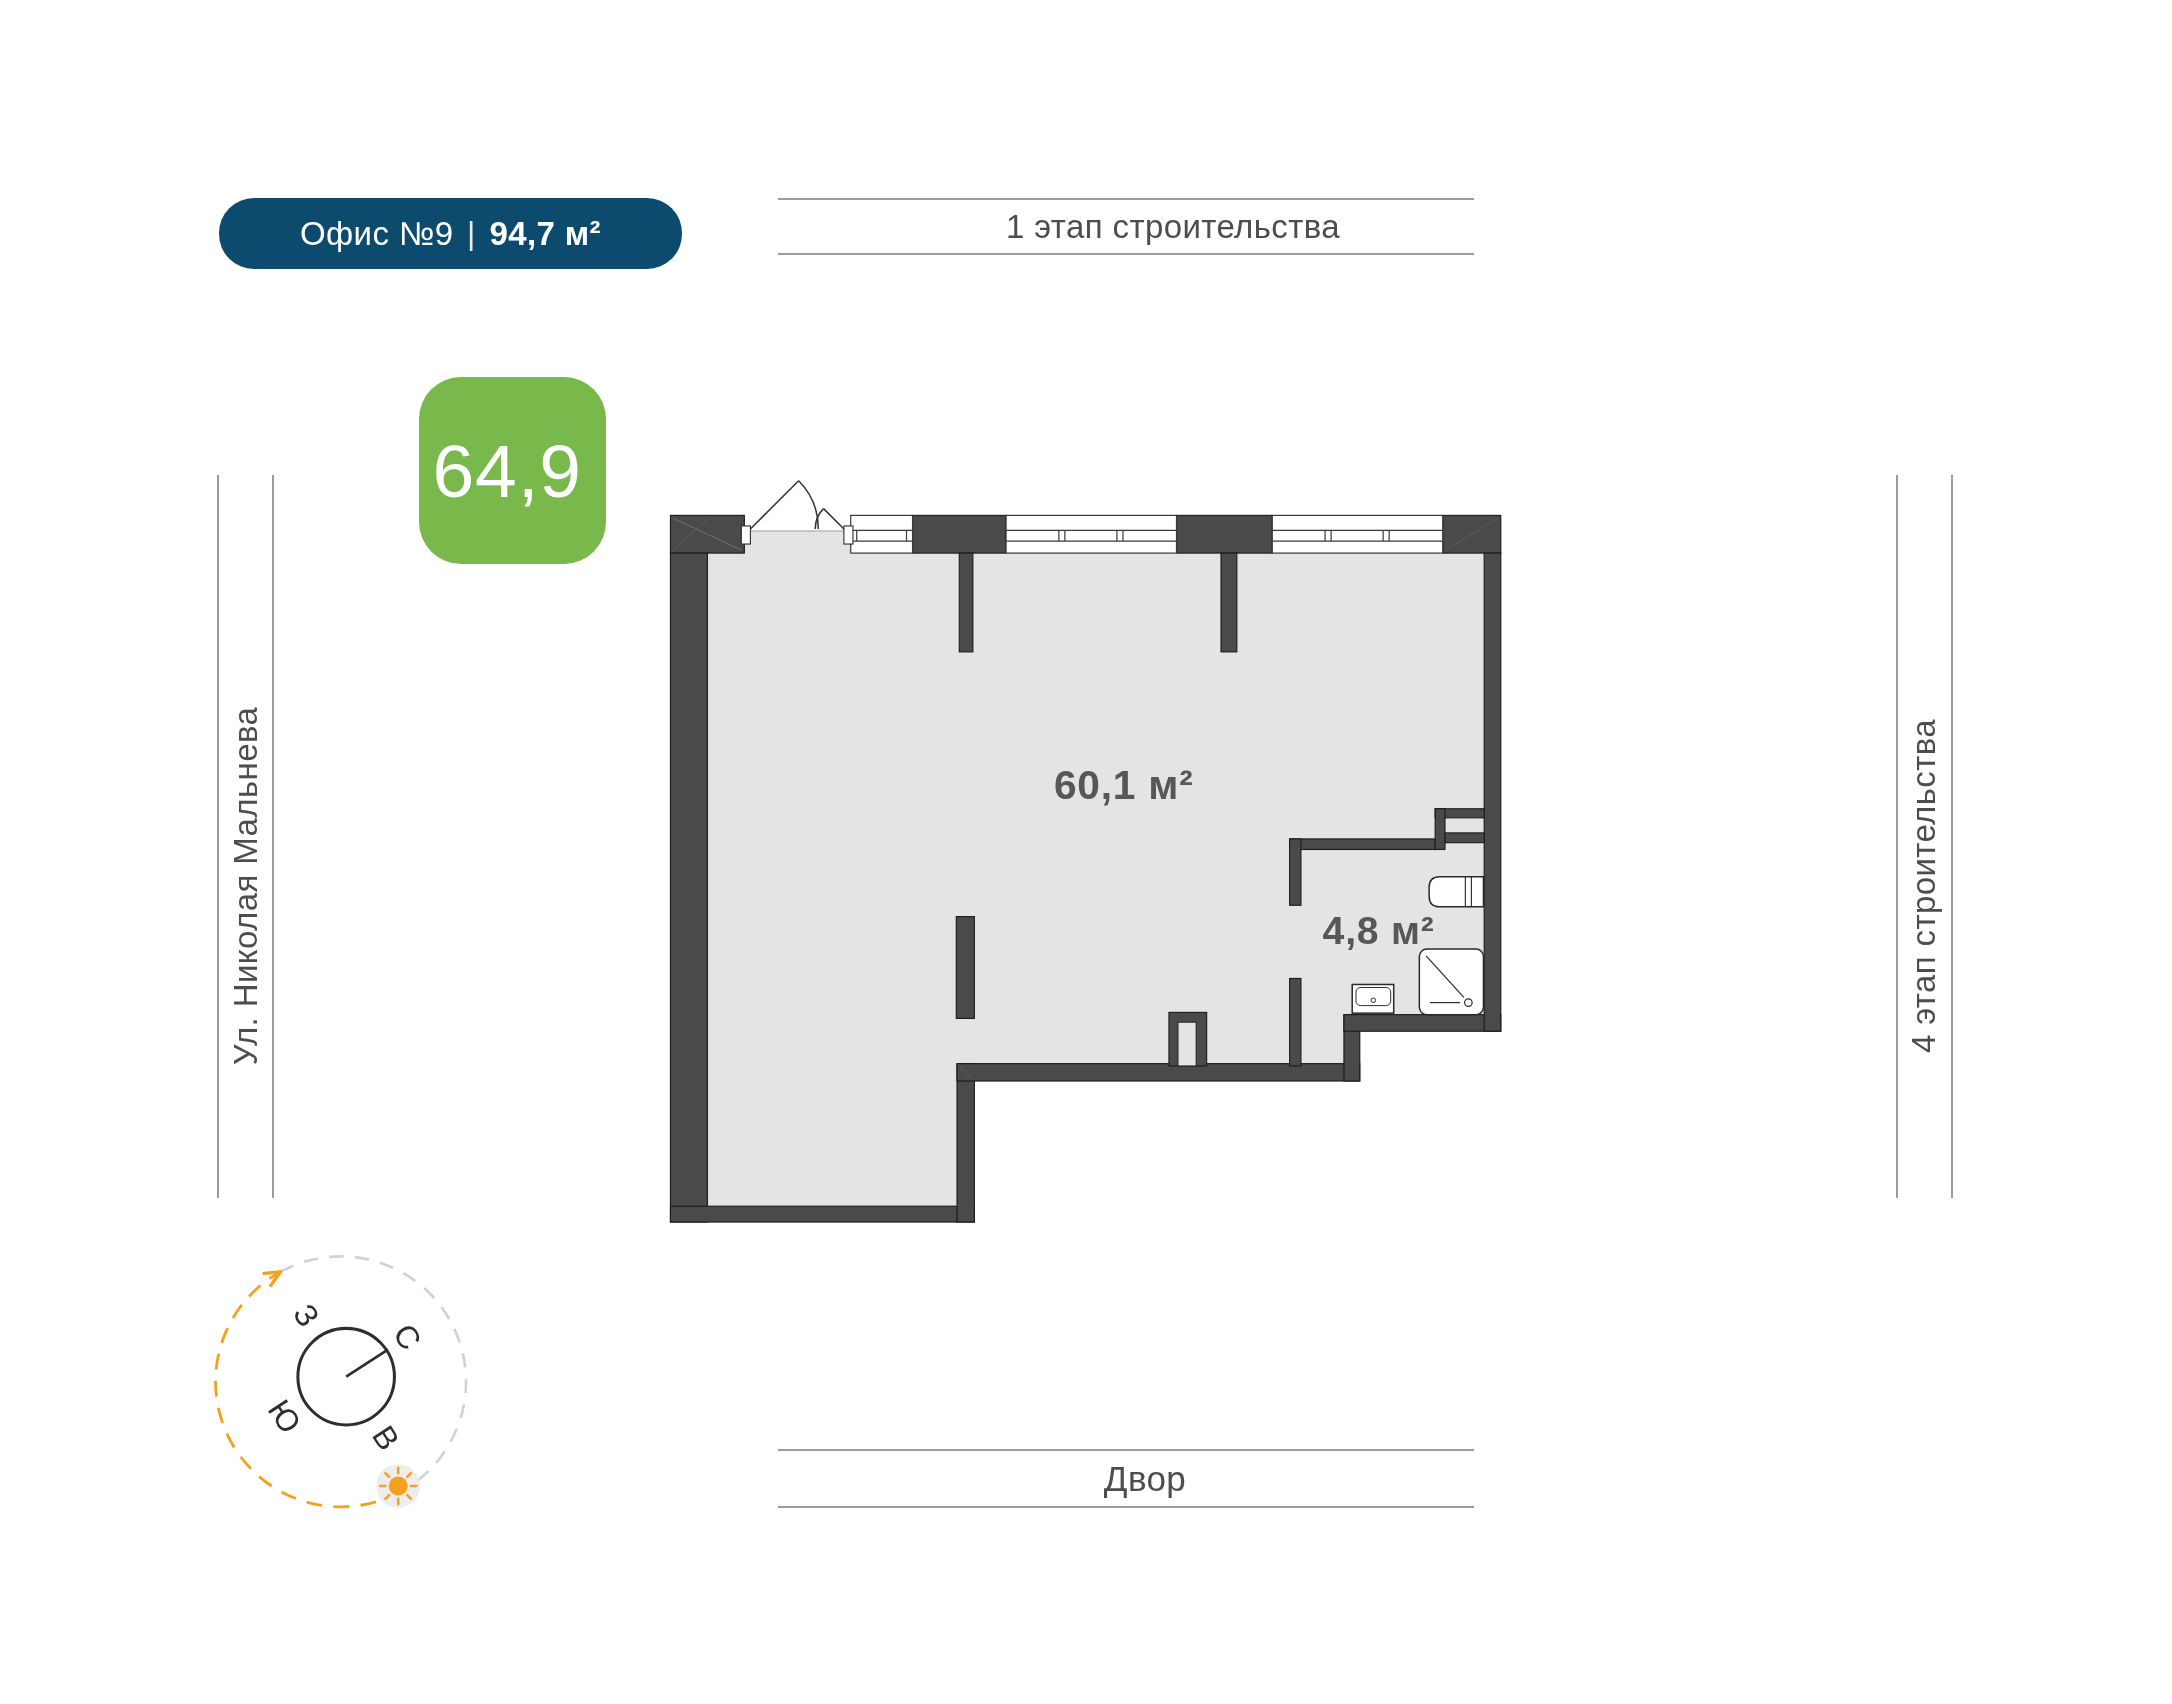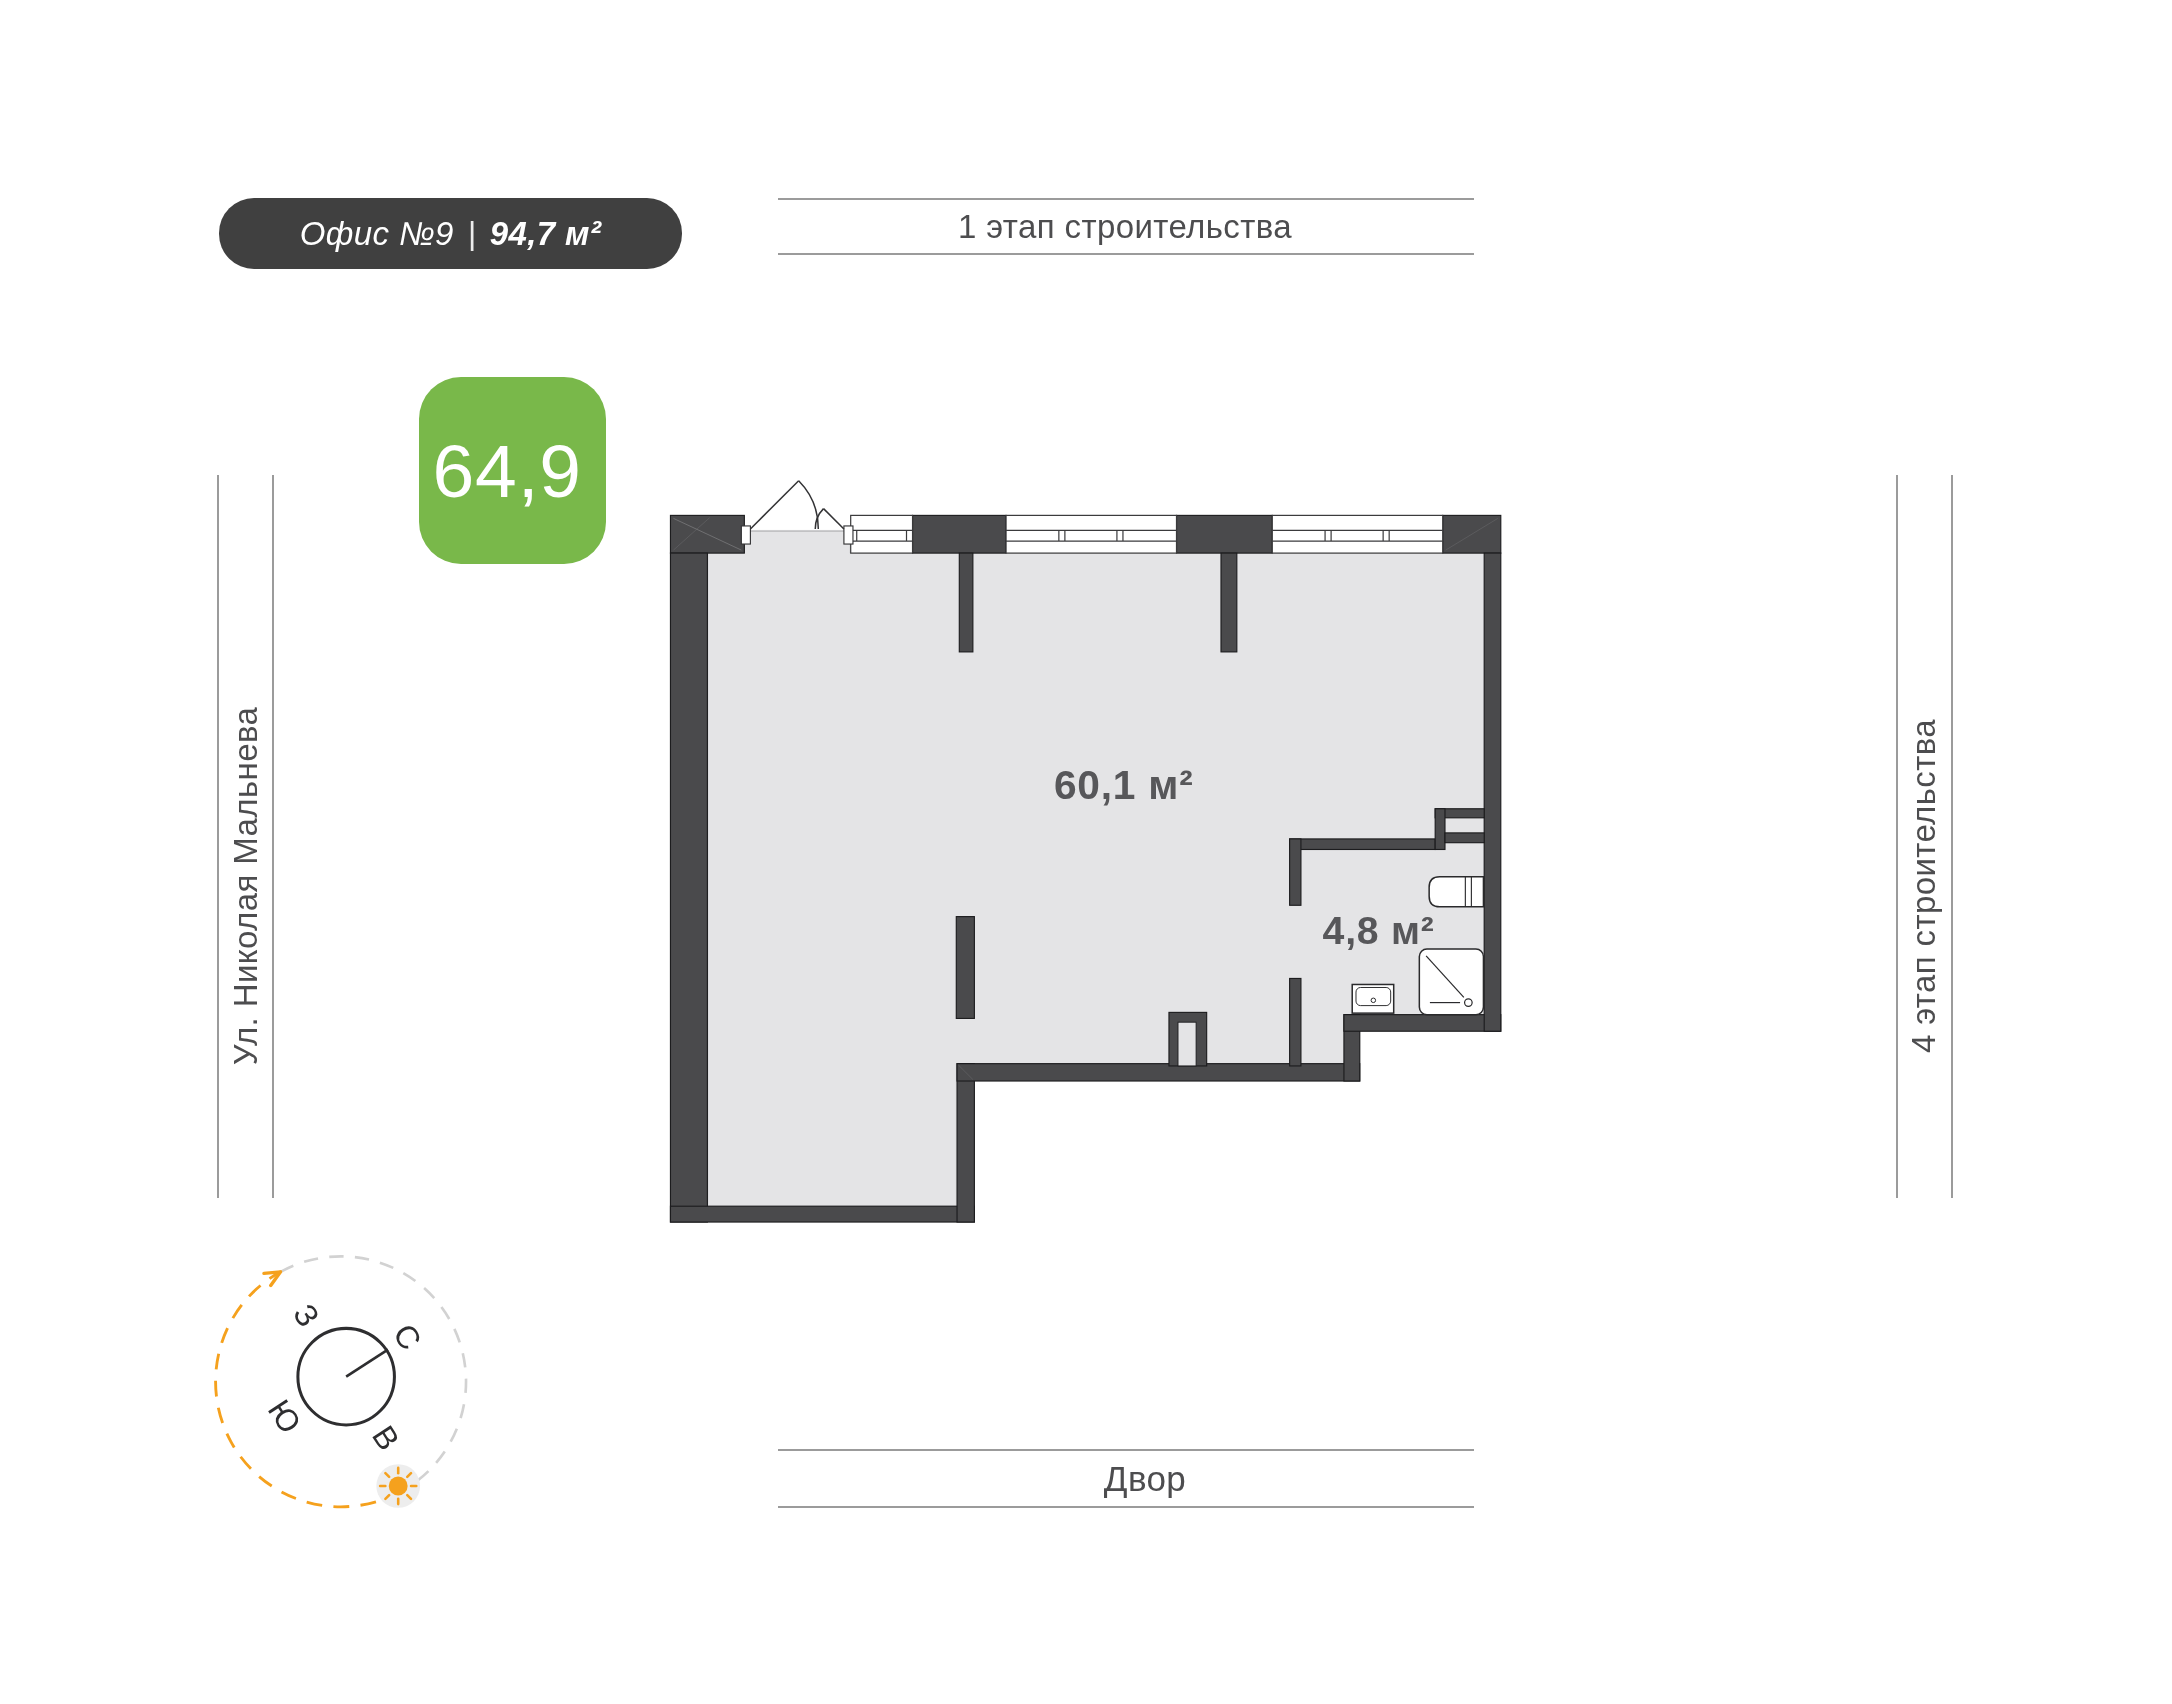--- a/index.html
+++ b/index.html
@@ -3,23 +3,23 @@
 <meta charset="utf-8">
 <style>
   html,body{margin:0;padding:0;background:#ffffff;}
   .canvas{
     position:relative;width:2172px;height:1705px;background:#ffffff;
     font-family:"Liberation Sans", sans-serif;overflow:hidden;
   }
   
   .badge{
     position:absolute;left:219px;top:198px;width:463px;height:71px;
-    background:#404040;border-radius:35px;color:#ffffff;
+    background:#0c4a6e;border-radius:35px;color:#ffffff;
     display:flex;align-items:center;justify-content:center;gap:10.6px;
-    font-size:33px;letter-spacing:0.4px;white-space:nowrap;font-style:italic;
+    font-size:33px;letter-spacing:0.4px;white-space:nowrap;
   }
   .badge .t{font-weight:400;}
   .badge .sep{font-weight:300;opacity:.9;font-size:32px;padding:0 3px;}
   .badge .a{font-weight:700;}
   
   .tile{
     position:absolute;left:419px;top:377px;width:187px;height:187px;
     background:#79b84a;border-radius:42px;color:#ffffff;
     display:flex;align-items:center;justify-content:center;
     font-size:75px;font-weight:500;letter-spacing:0.8px;padding-right:10.6px;box-sizing:border-box;
@@ -45,21 +45,21 @@
     <span class="t">Офис №9</span>
     <span class="sep">|</span>
     <span class="a">94,7 м²</span>
   </div>
 
   <div class="tile">
     <span>64,9</span>
   </div>
 
   <div class="h-guide" style="left:778px;top:198px;width:696px;"></div>
-  <div class="env-label" style="left:1125px;top:227px;">1 этап строительства</div>
+  <div class="env-label" style="left:1173px;top:227px;">1 этап строительства</div>
   <div class="h-guide" style="left:778px;top:253px;width:696px;"></div>
 
   <div class="h-guide" style="left:778px;top:1449px;width:696px;"></div>
   <div class="env-label big" style="left:1125px;top:1479px;">Двор</div>
   <div class="h-guide" style="left:778px;top:1506px;width:696px;"></div>
 
   <div class="v-guide" style="left:217px;top:475px;height:723px;"></div>
   <div class="env-label vert" style="left:246px;top:886px;">Ул. Николая Мальнева</div>
   <div class="v-guide" style="left:272px;top:475px;height:723px;"></div>
 

